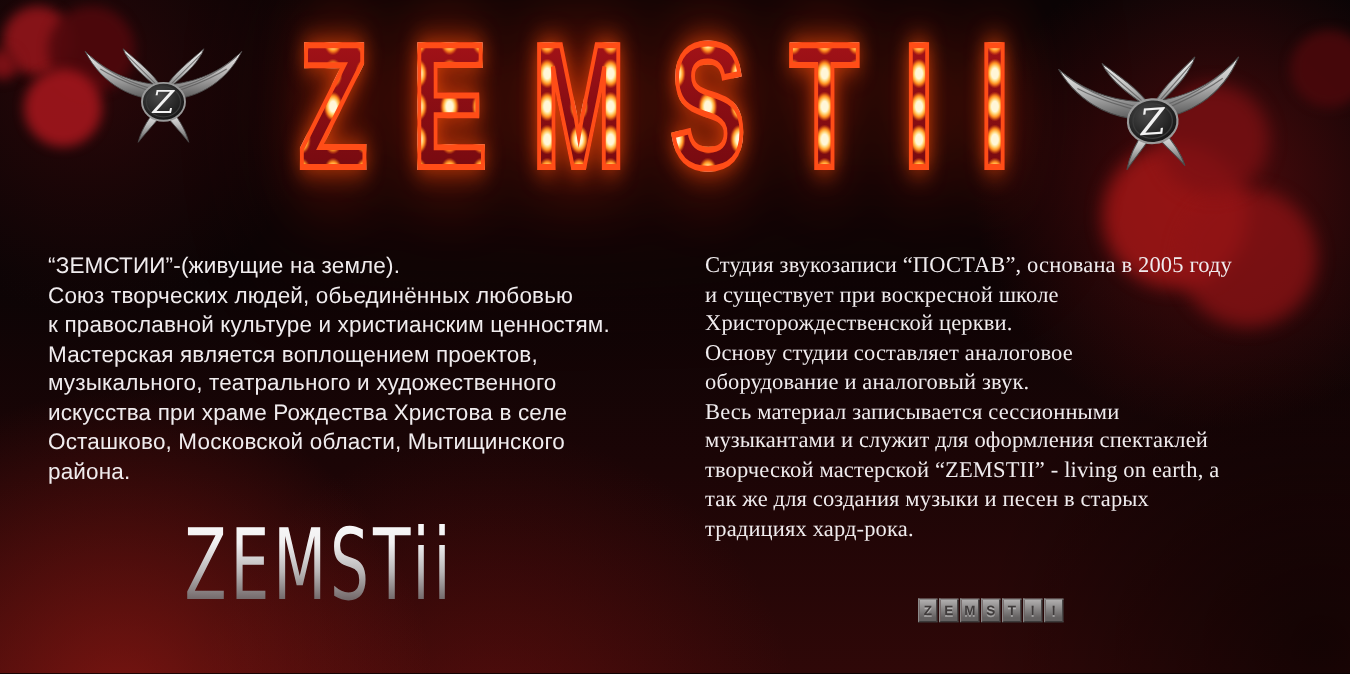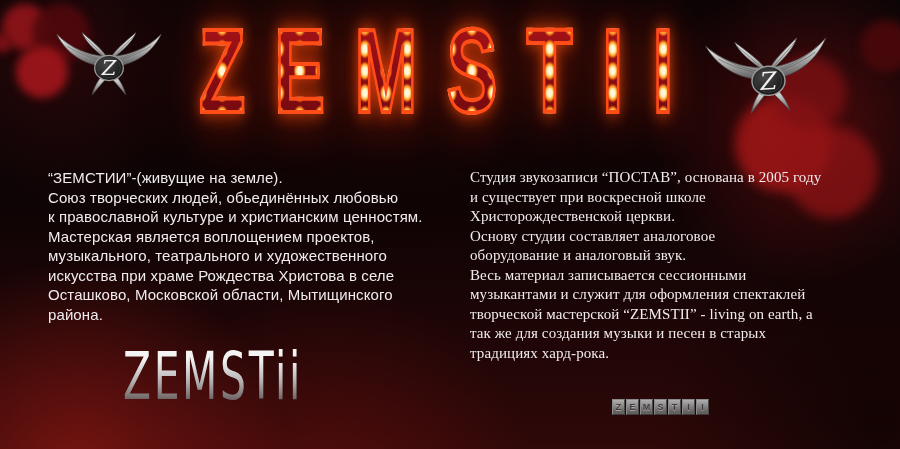--- a/index.html
+++ b/index.html
@@ -37,21 +37,21 @@
     background:
       radial-gradient(circle, #fff6d8 0 3.5px, #ffd97e 5px, #ff9122 7px, rgba(255,110,15,.3) 9px, rgba(255,110,15,0) 10px) 50% 70px / 33px 22px repeat,
       linear-gradient(180deg,#ad1419 0%,#8c0e14 45%,#70090f 100%);
     -webkit-background-clip:text;background-clip:text;
   }
   
   .col{
     position:absolute;top:168px;color:#f0ecee;font-size:15px;line-height:19.5px;
     white-space:pre-line;letter-spacing:.1px;
   }
-  .col-left{left:48px;width:410px;}
+  .col-left{left:32px;width:410px;}
   .col-right{left:470px;width:420px;font-family:Liberation Serif, serif;}
   
   .emblem{position:absolute;}
   .emblem-left{left:50px;top:24px;width:118px;height:76px;}
   .emblem-right{left:700px;top:30px;width:136px;height:88px;transform:rotate(-4deg);}
   
   .metal-logo{position:absolute;left:120px;top:344px;width:190px;height:78px;}
   
   .tiles{position:absolute;left:612px;top:399px;display:flex;gap:1px;}
   .tile{

